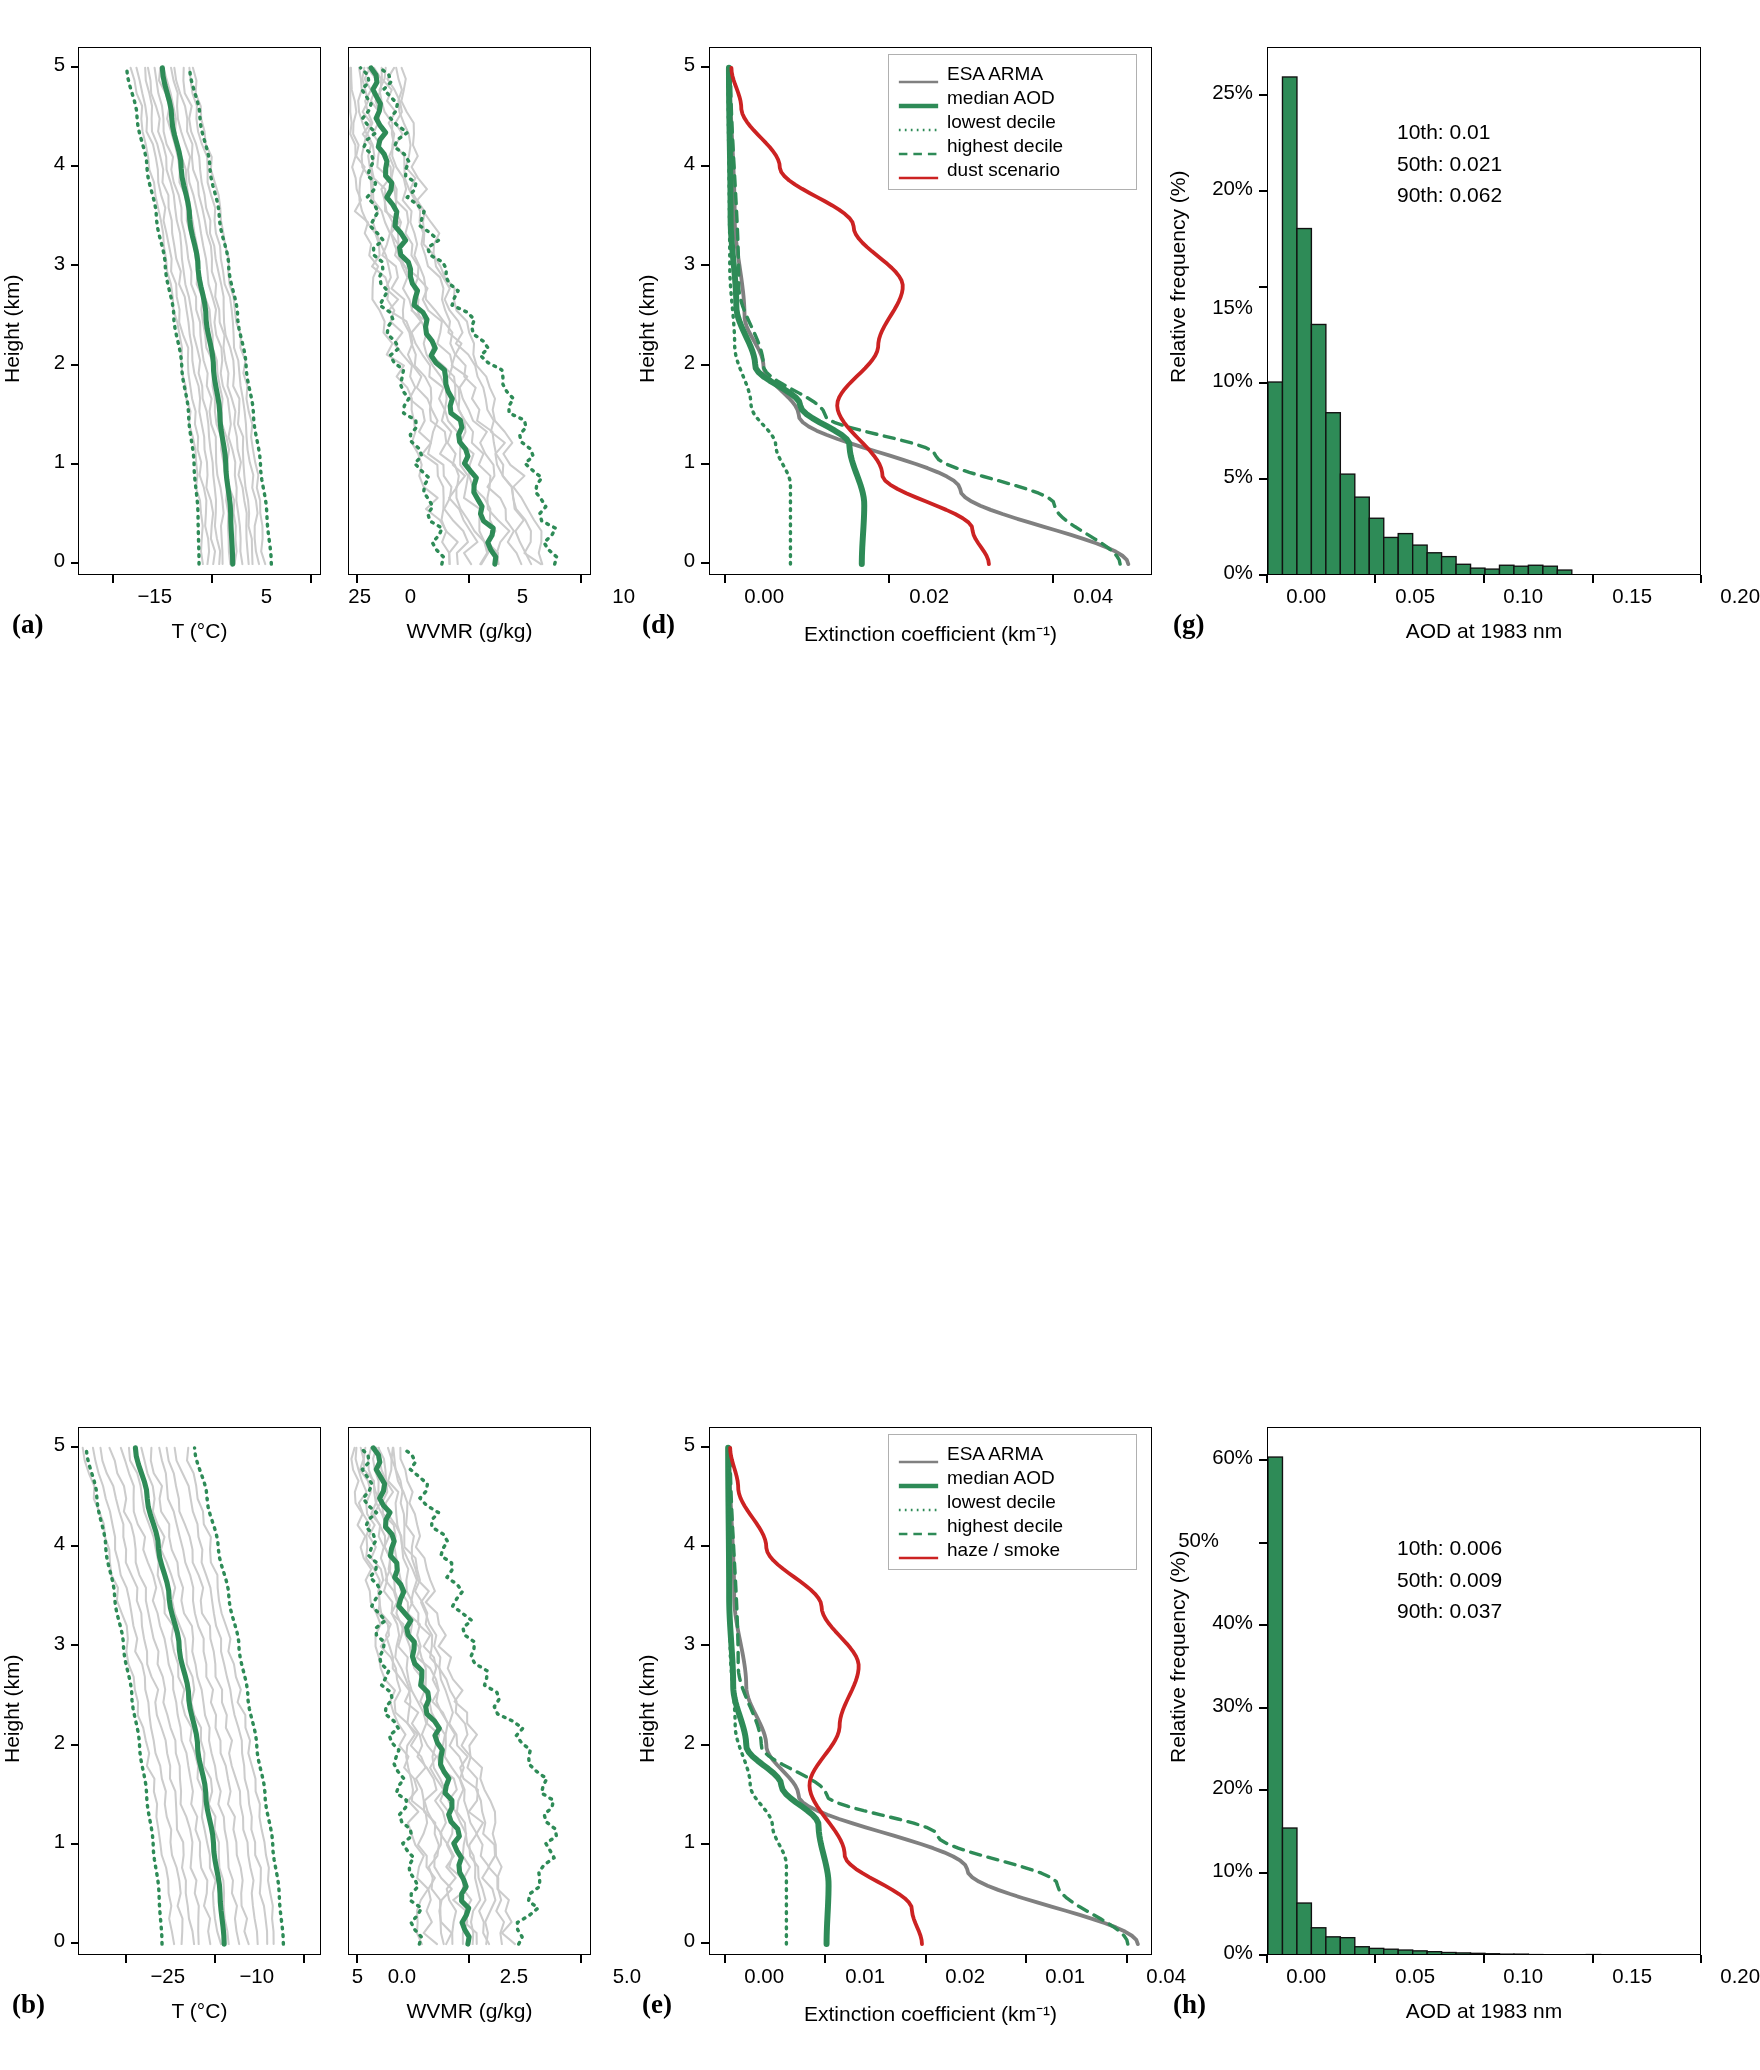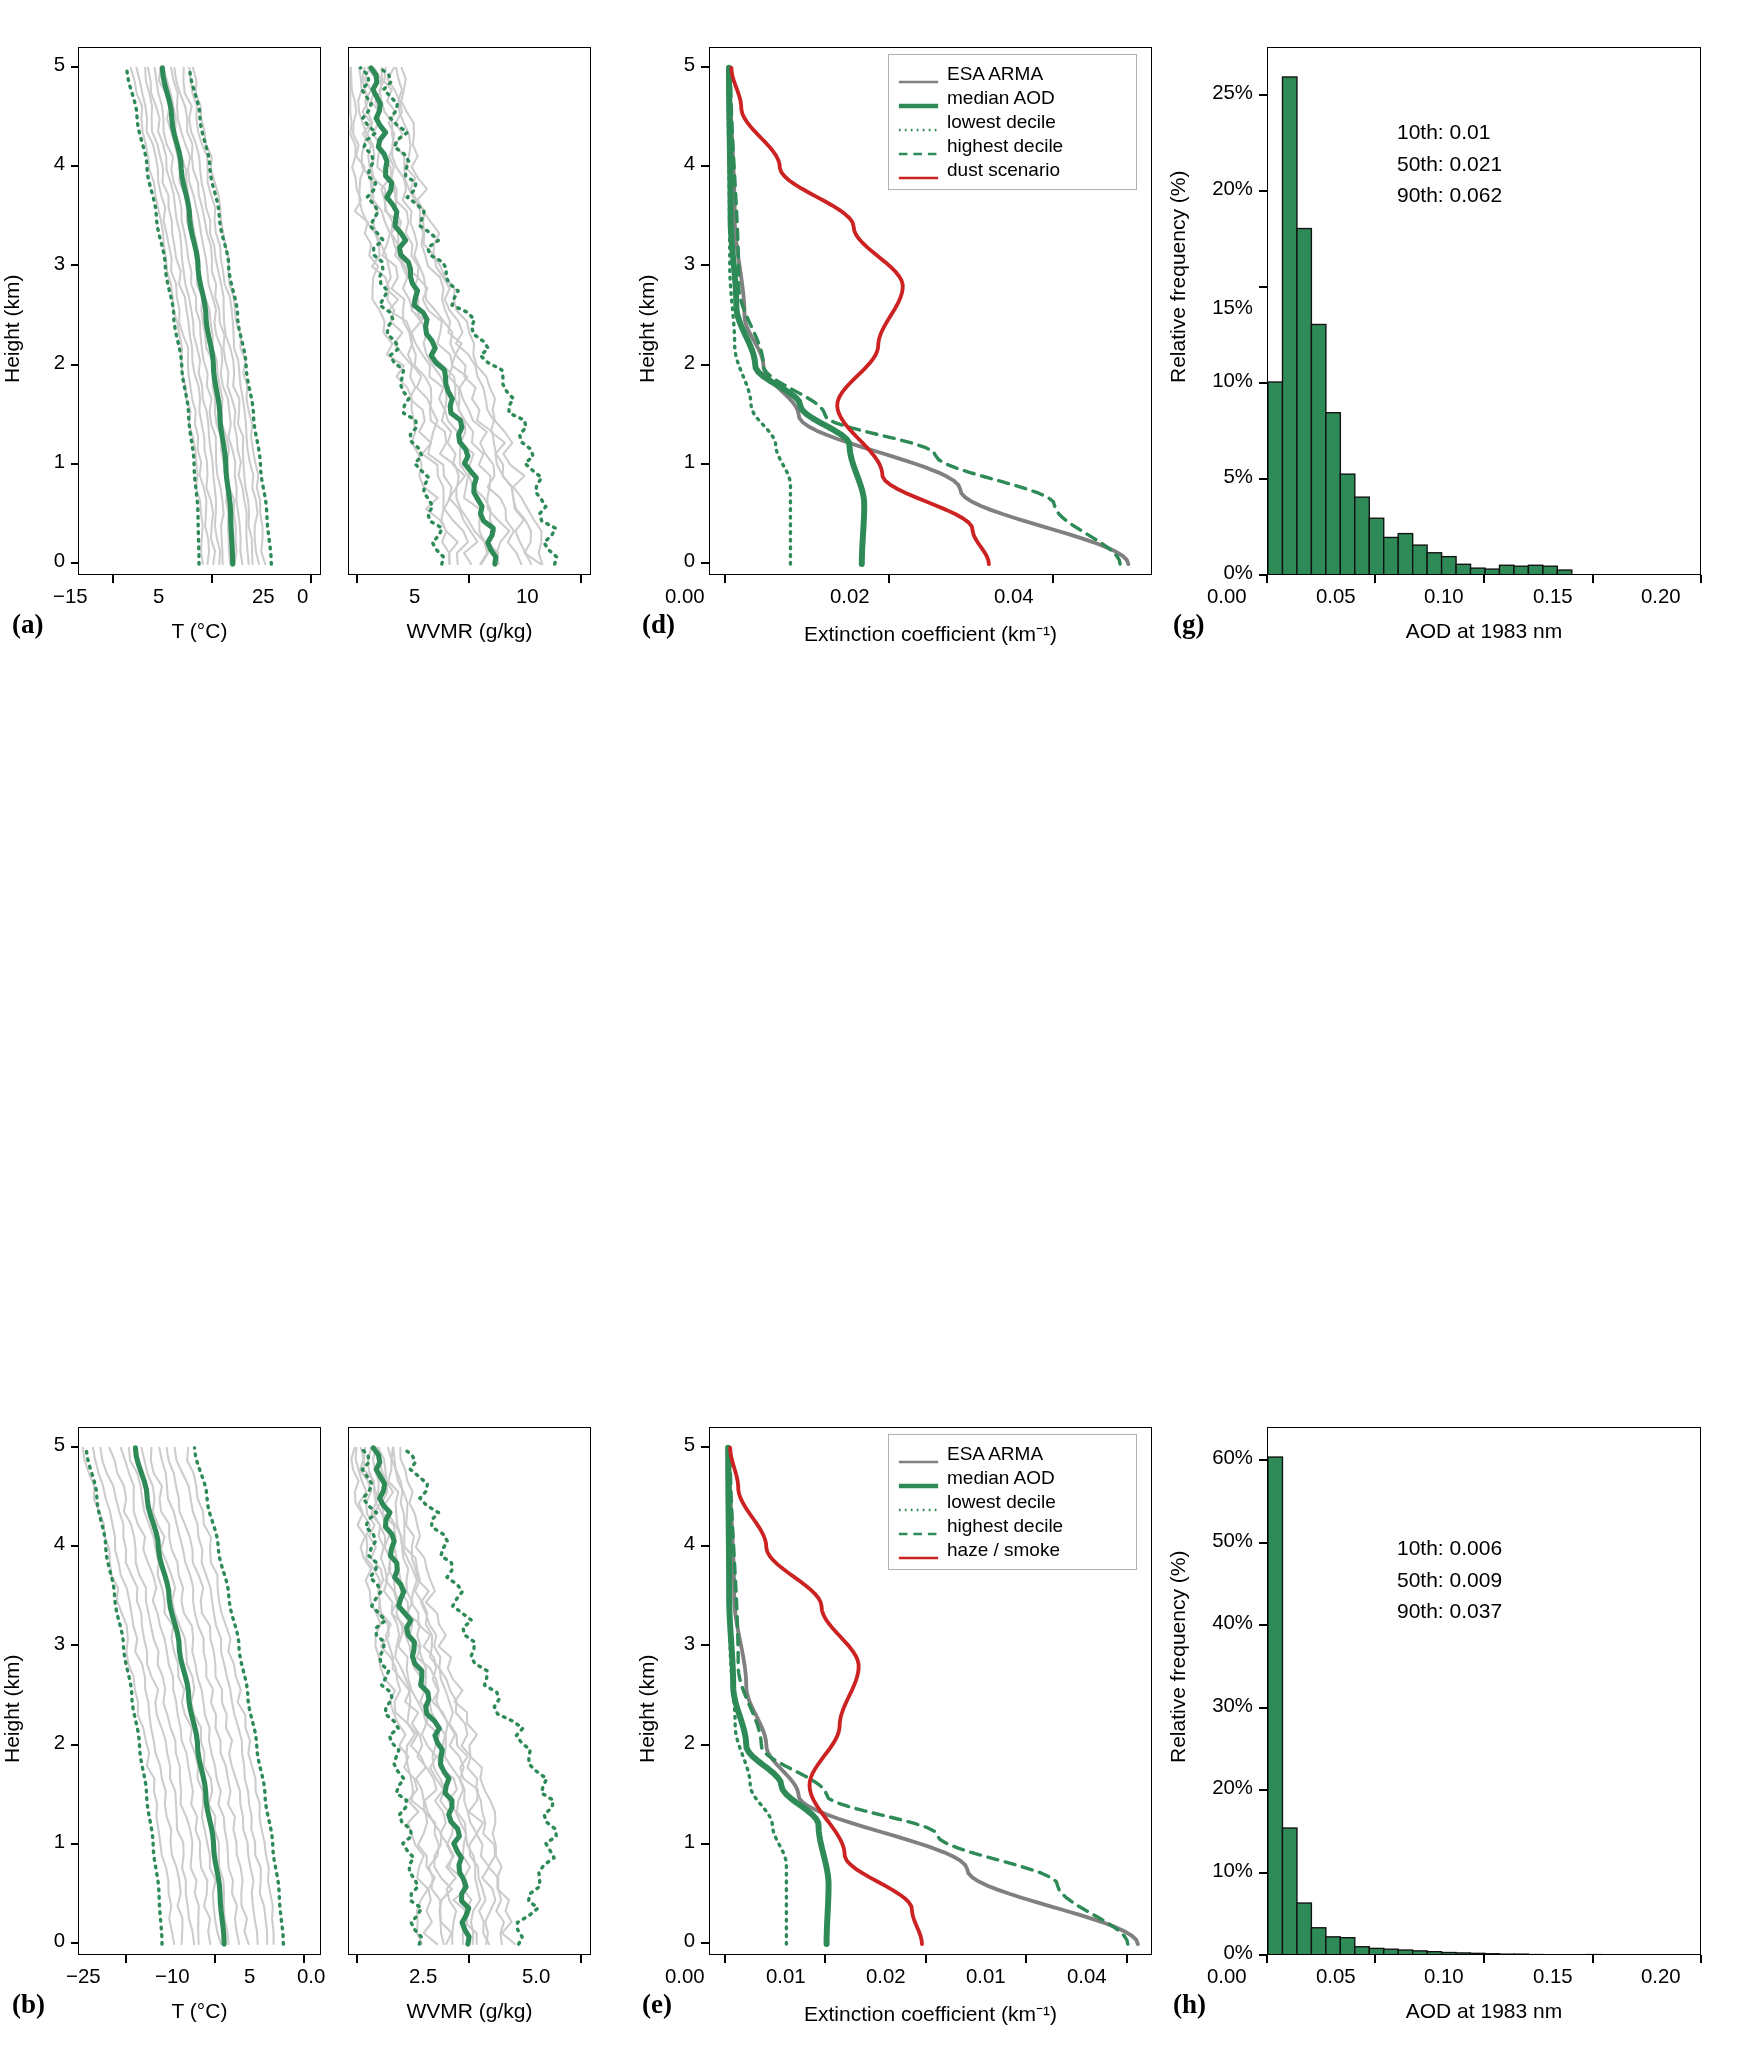--- a/index.html
+++ b/index.html
@@ -15,21 +15,21 @@
   .ylab{
     position:absolute;font-family:"Liberation Sans",sans-serif;font-size:21px;
     transform-origin:0 0;transform:rotate(-90deg);white-space:nowrap;
   }
   .xlab{
     position:absolute;font-family:"Liberation Sans",sans-serif;font-size:21px;
     text-align:center;white-space:nowrap;
   }
   .tickx{
     position:absolute;font-family:"Liberation Sans",sans-serif;font-size:20.4px;
-    text-align:left;white-space:nowrap;
+    text-align:right;white-space:nowrap;
   }
   .ticky{
     position:absolute;font-family:"Liberation Sans",sans-serif;font-size:20.4px;
     text-align:right;white-space:nowrap;
   }
   .tag{
     position:absolute;font-family:"Liberation Serif",serif;font-weight:bold;font-size:27px;
   }
   .legend{
     position:absolute;background:#fff;border:0.9px solid #b0b0b0;
@@ -405,21 +405,21 @@
       <div class="ticky" style="left: 1156px; top: 561px; width: 97px;">0%</div>
       <div class="tickmark" style="left: 1259px; top: 492px; width: 7.7px; height: 1.7px;"></div>
       <div class="ticky" style="left: 1156px; top: 479px; width: 97px;">10%</div>
       <div class="tickmark" style="left: 1259px; top: 409px; width: 7.7px; height: 1.7px;"></div>
       <div class="ticky" style="left: 1156px; top: 396px; width: 97px;">20%</div>
       <div class="tickmark" style="left: 1259px; top: 327px; width: 7.7px; height: 1.7px;"></div>
       <div class="ticky" style="left: 1156px; top: 314px; width: 97px;">30%</div>
       <div class="tickmark" style="left: 1259px; top: 244px; width: 7.7px; height: 1.7px;"></div>
       <div class="ticky" style="left: 1156px; top: 231px; width: 97px;">40%</div>
       <div class="tickmark" style="left: 1259px; top: 162px; width: 7.7px; height: 1.7px;"></div>
-      <div class="ticky" style="left: 1156px; top: 149px; width: 97px;">50%</div>
+      <div class="ticky" style="left: 1122px; top: 149px; width: 97px;">50%</div>
       <div class="tickmark" style="left: 1259px; top: 79px; width: 7.7px; height: 1.7px;"></div>
       <div class="ticky" style="left: 1156px; top: 66px; width: 97px;">60%</div>
       <div class="xlab" style="left: 1267px; top: 619px; width: 434px;">AOD at 1983 nm</div>
       <div class="ylab" style="left: 1166px; top: 383px;">Relative frequency (%)</div>
       <div class="stats" style="left: 1397px; top: 120px; margin-top: 32px;">10th: 0.006
 50th: 0.009
 90th: 0.037</div>
       <div class="tag" style="left: 12px; top: 609px;">(b)</div>
       <div class="tag" style="left: 642px; top: 609px;">(e)</div>
       <div class="tag" style="left: 1173px; top: 609px;">(h)</div>

